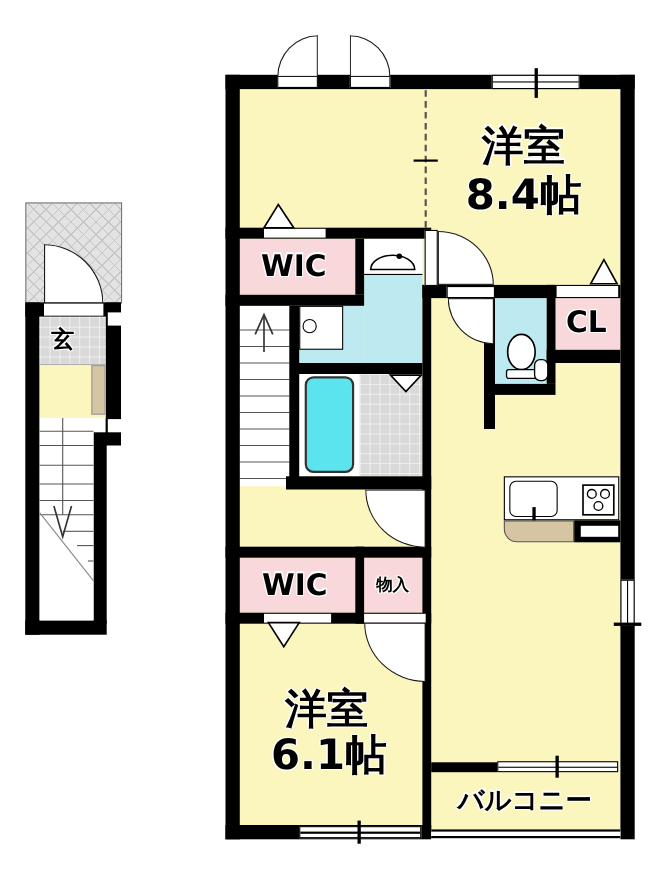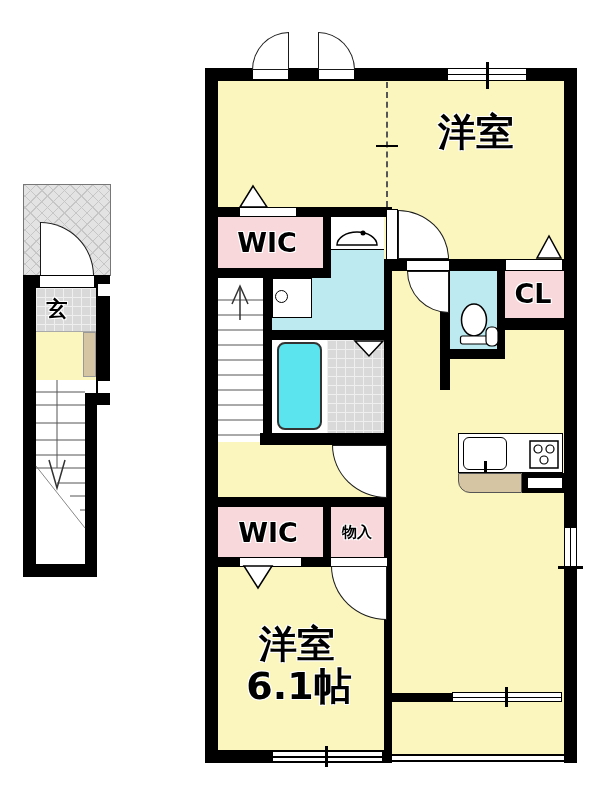--- a/index.html
+++ b/index.html
@@ -199,20 +199,22 @@
   <div class="abs" style="left:522px;top:473px;width:42px;height:20px;background:#000;">
     <div class="abs" style="left:6px;top:5px;width:34px;height:10px;background:#fff;"></div>
   </div>
   <svg style="left:458px;top:303px;" width="45" height="48" viewBox="0 0 45 48">
     <ellipse cx="16" cy="17" rx="12.5" ry="16" fill="#fff" stroke="#000" stroke-width="1.5"></ellipse>
     <rect x="2.5" y="33" width="27" height="8" rx="2" fill="#fff" stroke="#000" stroke-width="1.2"></rect>
     <rect x="28" y="24" width="12" height="19" rx="5" fill="#fff" stroke="#000" stroke-width="1.2"></rect>
   </svg>
 
   <div class="lbl" style="left:476px;top:132px;font-size:38px;">洋室</div>
+  <div class="lbl" style="left:476px;top:177px;font-size:38px;">8.4帖</div>
   <div class="lbl" style="left:267px;top:242px;font-size:27px;">WIC</div>
   <div class="lbl" style="left:533px;top:293px;font-size:27px;">CL</div>
   <div class="lbl" style="left:268px;top:532px;font-size:27px;">WIC</div>
   <div class="lbl" style="left:357px;top:532px;font-size:15px;">物入</div>
   <div class="lbl" style="left:297px;top:644px;font-size:38px;">洋室</div>
   <div class="lbl" style="left:299px;top:686px;font-size:38px;">6.1帖</div>
+  <div class="lbl" style="left:477px;top:727px;font-size:24px;">バルコニー</div>
 
 </div>
 
 </body></html>

